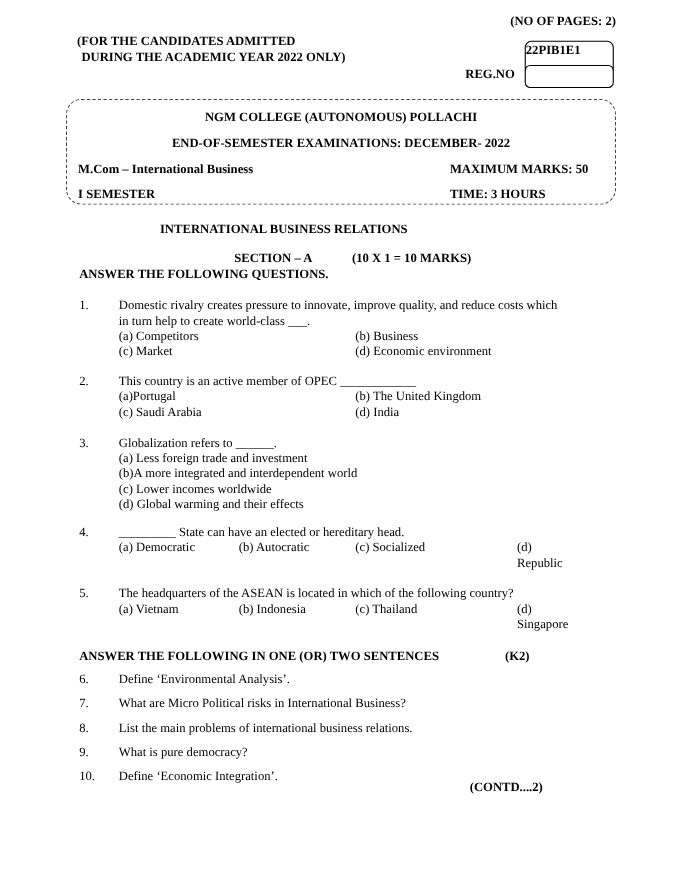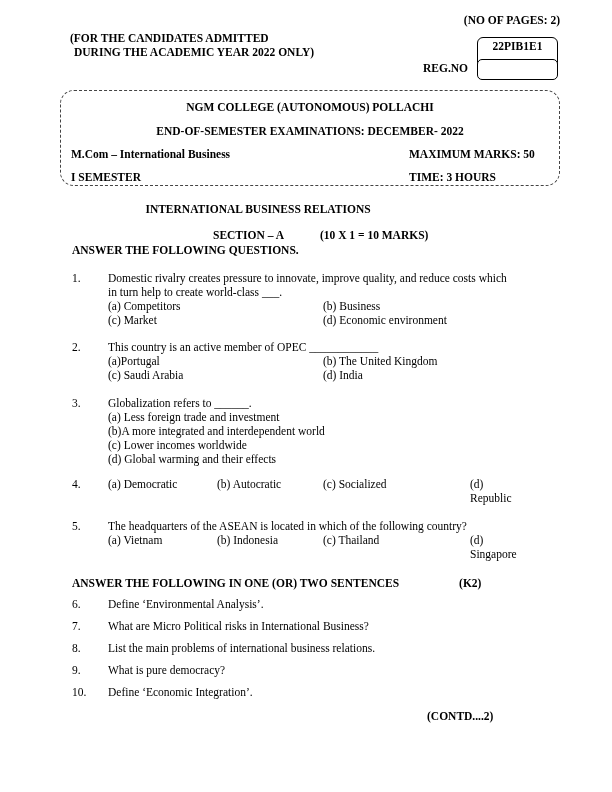--- a/index.html
+++ b/index.html
@@ -11,21 +11,21 @@
     position:relative; overflow:hidden;
   }
 
   
   .pages-note { position:absolute; top:14px; right:52px; font-weight:bold; }
   .candidates-note { position:absolute; top:31px; left:70px; font-weight:bold; line-height:14px; }
   .candidates-note .line2 { padding-left:4px; }
   .code-box {
     position:absolute; top:37px; left:477px; width:81px; height:32px;
     border:1.6px solid #000; border-radius:6px;
-    text-align:center; font-weight:bold; line-height:17px;
+    text-align:left; font-weight:bold; line-height:17px;
   }
   .regno-label { position:absolute; top:62px; left:423px; font-weight:bold; }
   .regno-box {
     position:absolute; top:59px; left:477px; width:81px; height:21px;
     border:1.6px solid #000; border-radius:5px; background:#fff;
   }
 
   
   .exam-box {
     position:absolute; top:90px; left:60px; width:500px; height:96px;
@@ -139,20 +139,21 @@
           <div>(b)A more integrated and interdependent world</div>
           <div>(c) Lower incomes worldwide</div>
           <div>(d) Global warming and their effects</div>
         </div>
       </div>
     </div>
 
     <div class="question q4">
       <div class="q-no">4.</div>
       <div class="q-body">
+        <div class="q-text">_________ State can have an elected or hereditary head.</div>
         <div class="opts-4col">
           <div>(a) Democratic</div>
           <div>(b) Autocratic</div>
           <div>(c) Socialized</div>
           <div>(d) Republic</div>
         </div>
       </div>
     </div>
 
     <div class="question q5">

